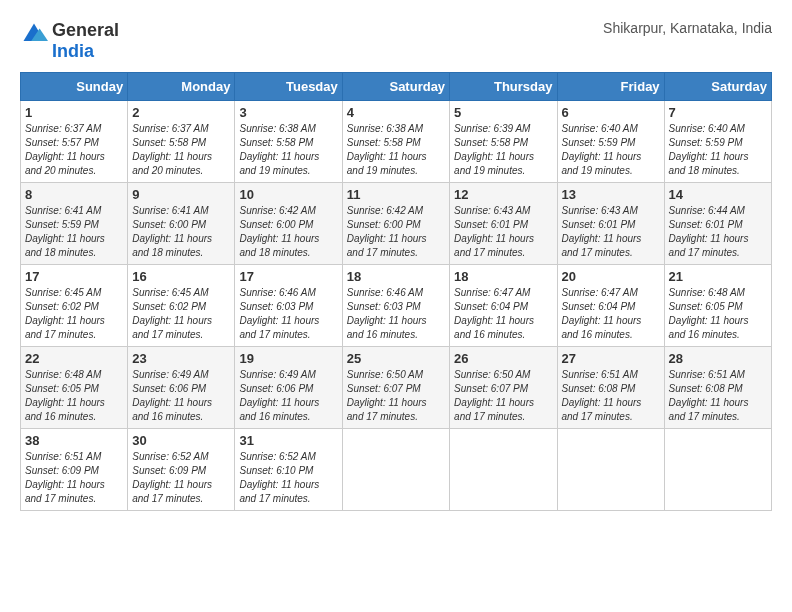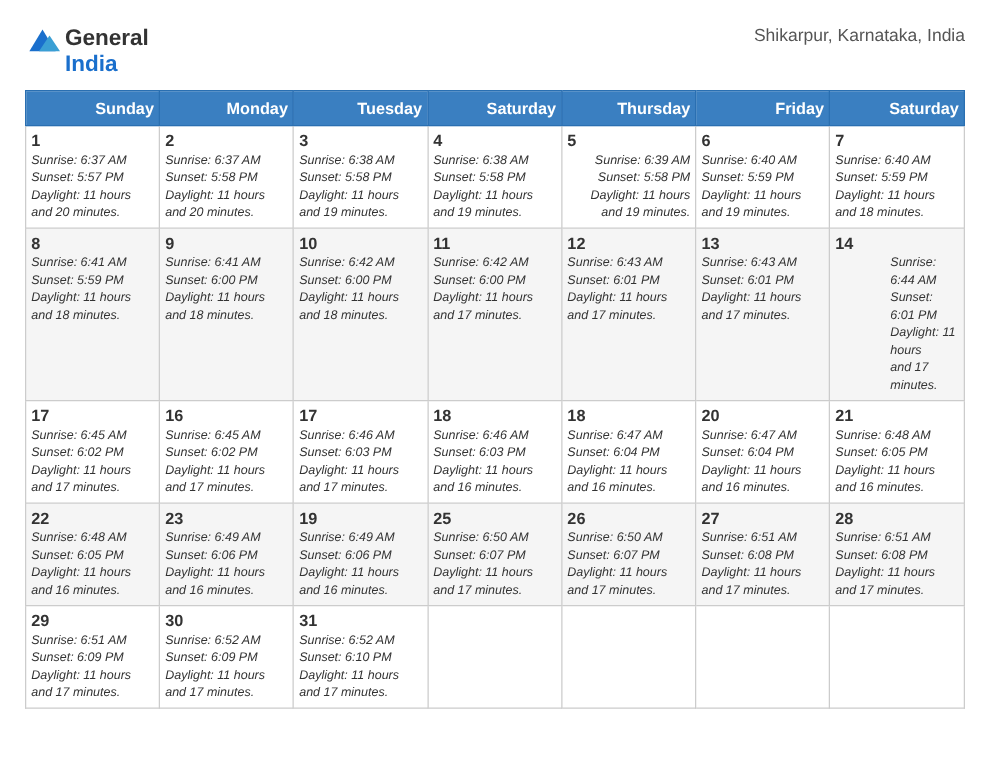--- a/index.html
+++ b/index.html
@@ -145,21 +145,21 @@
         </td>
         <td>
           <span class="day-num">4</span>
           <div class="day-info" style="white-space: pre-line;">Sunrise: 6:38 AM
 Sunset: 5:58 PM
 Daylight: 11 hours
 and 19 minutes.</div>
         </td>
         <td>
           <span class="day-num">5</span>
-          <div class="day-info" style="white-space: pre-line; text-align: right;">Sunrise: 6:39 AM
+          <div class="day-info" style="white-space: pre-line;">Sunrise: 6:39 AM
 Sunset: 5:58 PM
 Daylight: 11 hours
 and 19 minutes.</div>
         </td>
         <td>
           <span class="day-num">6</span>
           <div class="day-info" style="white-space: pre-line;">Sunrise: 6:40 AM
 Sunset: 5:59 PM
 Daylight: 11 hours
 and 19 minutes.</div>
@@ -210,21 +210,21 @@
         </td>
         <td>
           <span class="day-num">13</span>
           <div class="day-info" style="white-space: pre-line;">Sunrise: 6:43 AM
 Sunset: 6:01 PM
 Daylight: 11 hours
 and 17 minutes.</div>
         </td>
         <td>
           <span class="day-num">14</span>
-          <div class="day-info" style="white-space: pre-line; margin-left: 44px;">Sunrise: 6:44 AM
+          <div class="day-info" style="white-space: pre-line;">Sunrise: 6:44 AM
 Sunset: 6:01 PM
 Daylight: 11 hours
 and 17 minutes.</div>
         </td>
       </tr>
       <tr>
         <td>
           <span class="day-num">17</span>
           <div class="day-info" style="white-space: pre-line;">Sunrise: 6:45 AM
 Sunset: 6:02 PM
@@ -320,21 +320,21 @@
         <td>
           <span class="day-num">28</span>
           <div class="day-info" style="white-space: pre-line;">Sunrise: 6:51 AM
 Sunset: 6:08 PM
 Daylight: 11 hours
 and 17 minutes.</div>
         </td>
       </tr>
       <tr>
         <td>
-          <span class="day-num">29</span>
+          <span class="day-num">38</span>
           <div class="day-info" style="white-space: pre-line;">Sunrise: 6:51 AM
 Sunset: 6:09 PM
 Daylight: 11 hours
 and 17 minutes.</div>
         </td>
         <td>
           <span class="day-num">30</span>
           <div class="day-info" style="white-space: pre-line;">Sunrise: 6:52 AM
 Sunset: 6:09 PM
 Daylight: 11 hours

